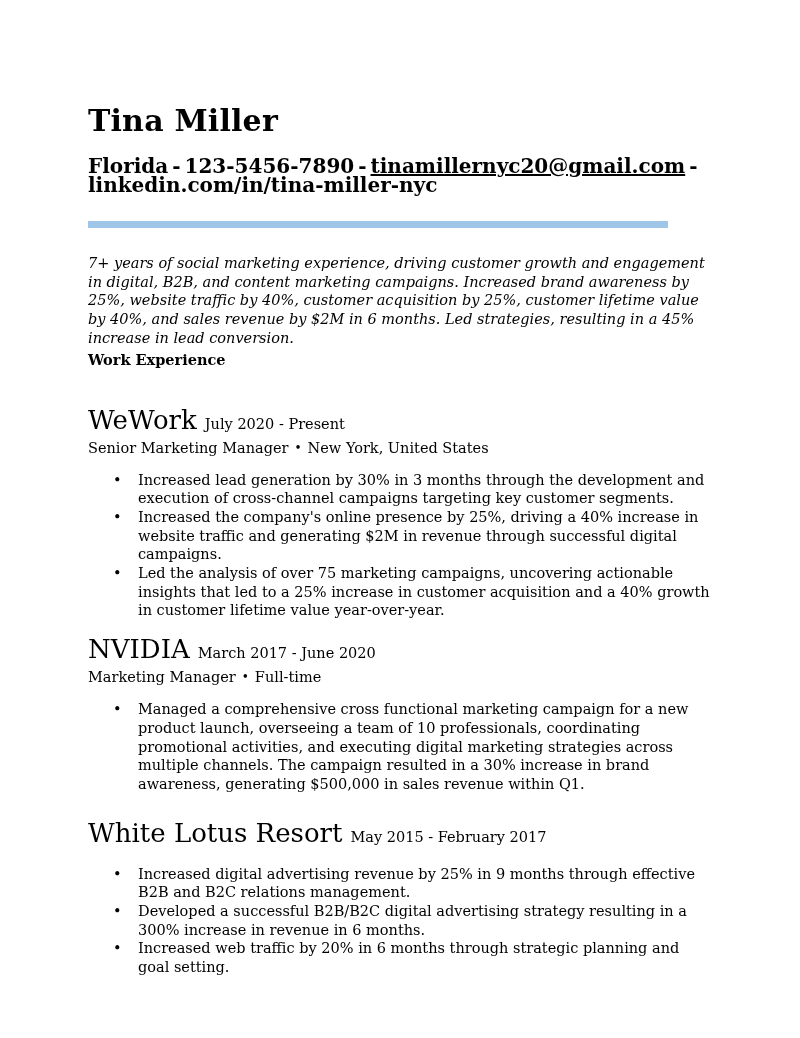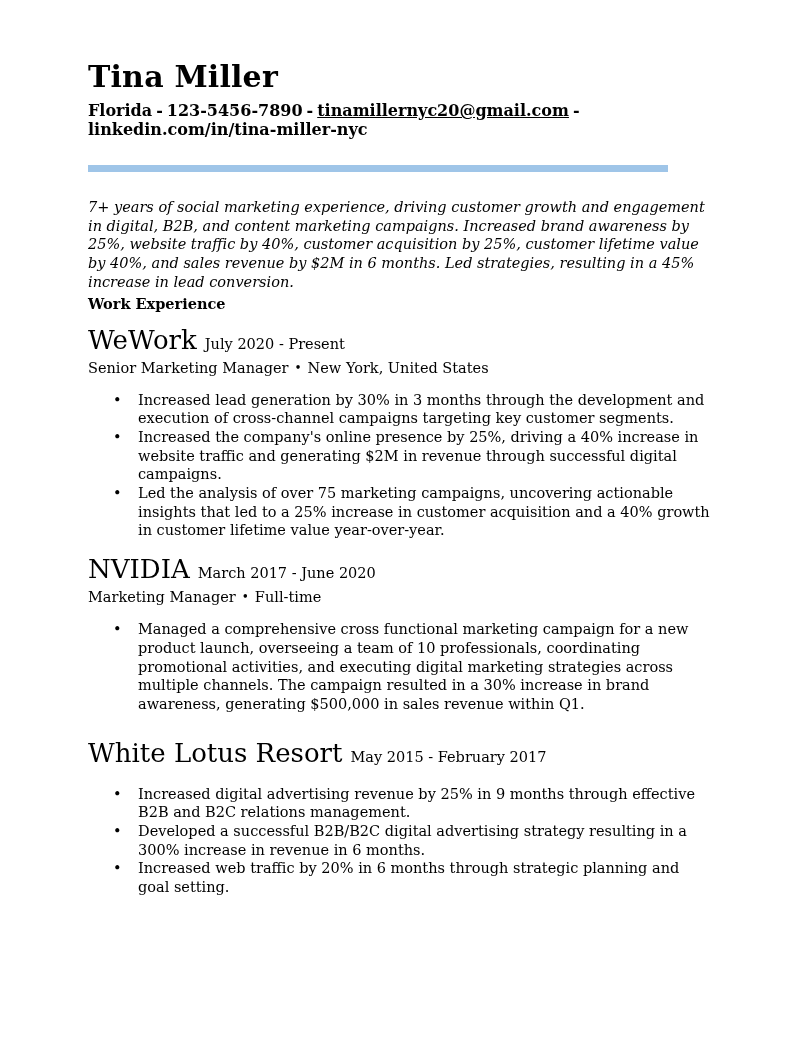--- a/index.html
+++ b/index.html
@@ -3,36 +3,36 @@
 <meta charset="utf-8">
 <style>
   * { margin: 0; padding: 0; box-sizing: border-box; }
   html, body {
     width: 800px; height: 1038px;
     background: #ffffff;
     overflow: hidden;
     font-family: "DejaVu Serif", serif;
     color: #000000;
   }
-  .page { padding: 60px 88px 0 88px; width: 800px; height: 1038px; }
+  .page { padding: 104px 88px 0 88px; width: 800px; height: 1038px; }
 
   .name { font-size: 30px; font-weight: 700; line-height: 33px; letter-spacing: 0.2px; }
 
-  .contact { margin-top: 8px; font-size: 16px; font-weight: 700; line-height: 19px; }
+  .contact { margin-top: 20px; font-size: 20px; font-weight: 700; line-height: 19px; }
   .contact .sep { margin: 0 4px; font-weight: 700; }
   .contact .email { text-decoration: underline; color: #000000; }
 
   .divider { margin-top: 26px; width: 580px; height: 7px; }
 
   .summary { margin-top: 26px; font-style: italic; font-size: 14.5px; line-height: 18.7px; max-width: 624px; }
 
   .section-heading { margin-top: 2px; font-size: 14.5px; font-weight: 700; line-height: 19px; }
 
   .job-header { line-height: 30px; }
-  .job1 .job-header { margin-top: 12px; }
+  .job1 .job-header { margin-top: 36px; }
   .job2 .job-header { margin-top: 14px; }
   .job3 .job-header { margin-top: 24px; }
   .company { font-size: 26px; font-weight: 400; }
   .dates { font-size: 14.5px; font-weight: 400; margin-left: 8px; }
 
   .job-subtitle { font-size: 14.5px; line-height: 19px; }
   .job-subtitle .dot { font-size: 12px; margin: 0 6px; vertical-align: 1px; }
 
   ul.bullets { margin-top: 13px; list-style: none; max-width: 624px; }
   ul.bullets li {

